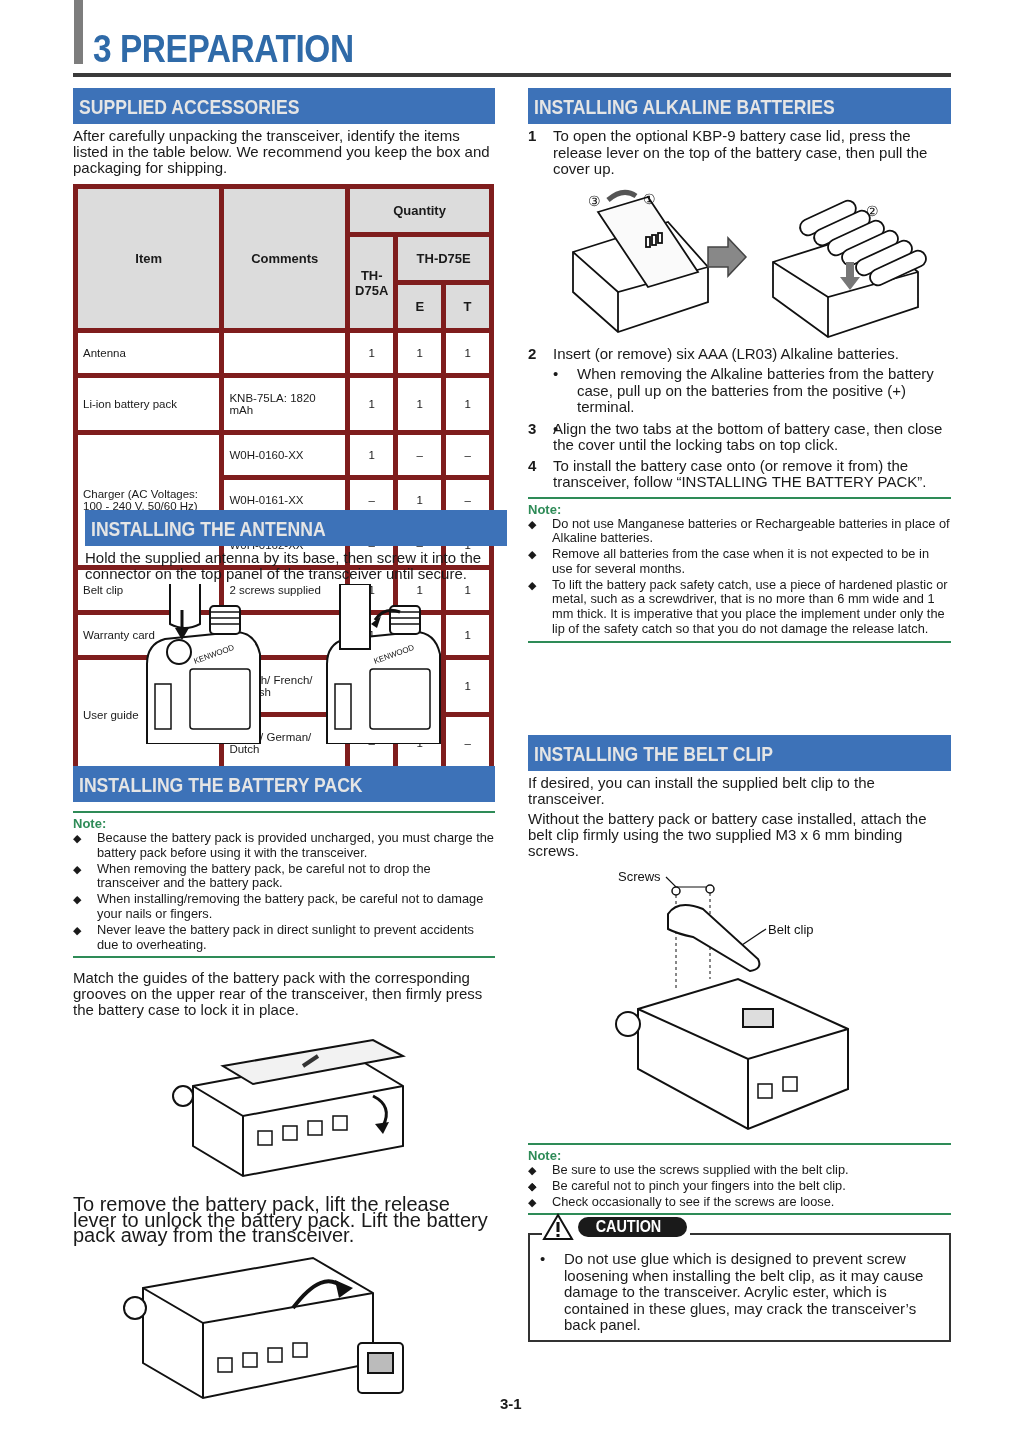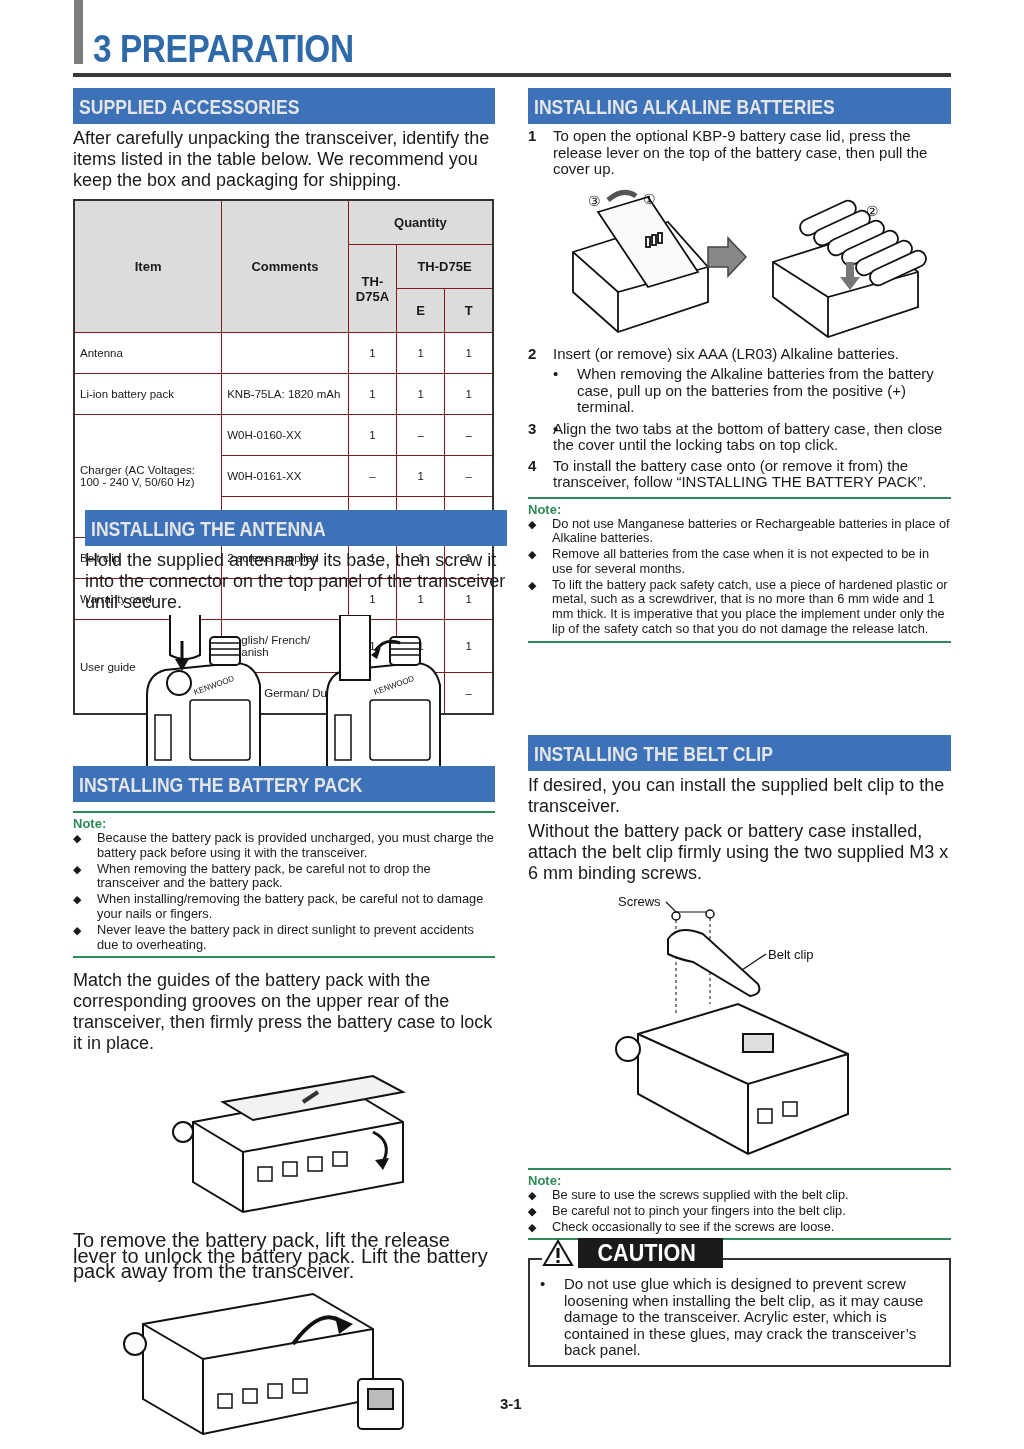--- a/index.html
+++ b/index.html
@@ -10,45 +10,45 @@
     .chapter-title { position: absolute; left: 93px; top: 28px; font-size: 38px; font-weight: bold; color: #2f6aa8; letter-spacing: -0.5px; transform: scaleX(0.88); transform-origin: left; }
     .chapter-rule { position: absolute; left: 73px; top: 73px; width: 878px; height: 4px; background: #3a3a3a; }
 
     .col { position: absolute; }
     .col-left { left: 73px; top: 88px; width: 422px; }
     .col-right { left: 528px; top: 88px; width: 423px; }
 
     .sec-head { background: #3d72b8; color: #e5e5e5; font-weight: bold; font-size: 20px; height: 36px; line-height: 38px; padding-left: 6px; white-space: nowrap; }
     .sec-head span { display: inline-block; transform: scaleX(0.88); transform-origin: left; }
 
-    .para { font-size: 18px; line-height: 21px; margin-top: 4px; }
+    .para { font-size: 15px; line-height: 16px; margin-top: 4px; }
 
     table.acc { border-collapse: collapse; width: 421px; margin-top: 8px; font-size: 11.5px; border: 2px solid #333; }
-    table.acc th, table.acc td { border: 1px solid #7f1d1d; padding: 14px 5px; vertical-align: middle; }
+    table.acc th, table.acc td { border: 5px solid #7f1d1d; padding: 14px 5px; vertical-align: middle; }
     table.acc th { background: #dcdcdc; font-size: 13px; font-weight: bold; text-align: center; }
     table.acc td.qty { text-align: center; width: 48px; }
     table.acc td.item { width: 147px; }
     table.acc td.cmt { width: 126px; }
     .note { margin-top: 6px; border-top: 2px solid #2e8b57; border-bottom: 2px solid #2e8b57; padding: 3px 0 3px 0; }
     .note-title { color: #2e8b57; font-weight: bold; font-size: 13px; }
     .note ul { list-style: none; }
     .note li { position: relative; padding-left: 24px; font-size: 12.8px; line-height: 14.8px; margin-bottom: 1px; }
     .note li .dia { position: absolute; left: 0; top: 0; font-size: 11px; }
 
     .steps { margin-top: 4px; }
     .step { position: relative; padding-left: 25px; font-size: 15px; line-height: 16.5px; margin-bottom: 4px; }
     .step .num { position: absolute; left: 0; top: 0; font-weight: bold; }
     .bullet { position: relative; padding-left: 49px; font-size: 15px; line-height: 16.5px; margin-bottom: 5px; }
     .bullet .dot { position: absolute; left: 25px; top: 0; }
 
     .caution { position: relative; margin-top: 20px; border: 2px solid #333; border-top: none; padding: 16px 10px 6px 10px; }
     .caution-top-left { position: absolute; left: -2px; top: -2px; width: 14px; height: 2px; background: #333; }
     .caution-top-right { position: absolute; left: 160px; right: -2px; top: -2px; height: 2px; background: #333; }
     .caution-head { position: absolute; left: 12px; top: -22px; display: flex; align-items: center; }
-    .caution-label { background: #1a1a1a; color: #fff; font-weight: bold; font-size: 24px; padding: 1px 22px 1px 14px; margin-left: 4px; }
+    .caution-label { background: #1a1a1a; color: #fff; font-weight: bold; font-size: 16px; padding: 1px 22px 1px 14px; margin-left: 4px; border-radius: 10px; }
     .caution-label span { display: inline-block; transform: scaleX(0.9); }
     .caution .bullet { padding-left: 24px; margin-bottom: 0; }
     .caution .bullet .dot { left: 0; }
 
     .page-num { position: absolute; left: 500px; top: 1395px; font-weight: bold; font-size: 15px; }
     svg text { font-family: "Liberation Sans", sans-serif; }
   </style>
 </head>
 <body>
 

